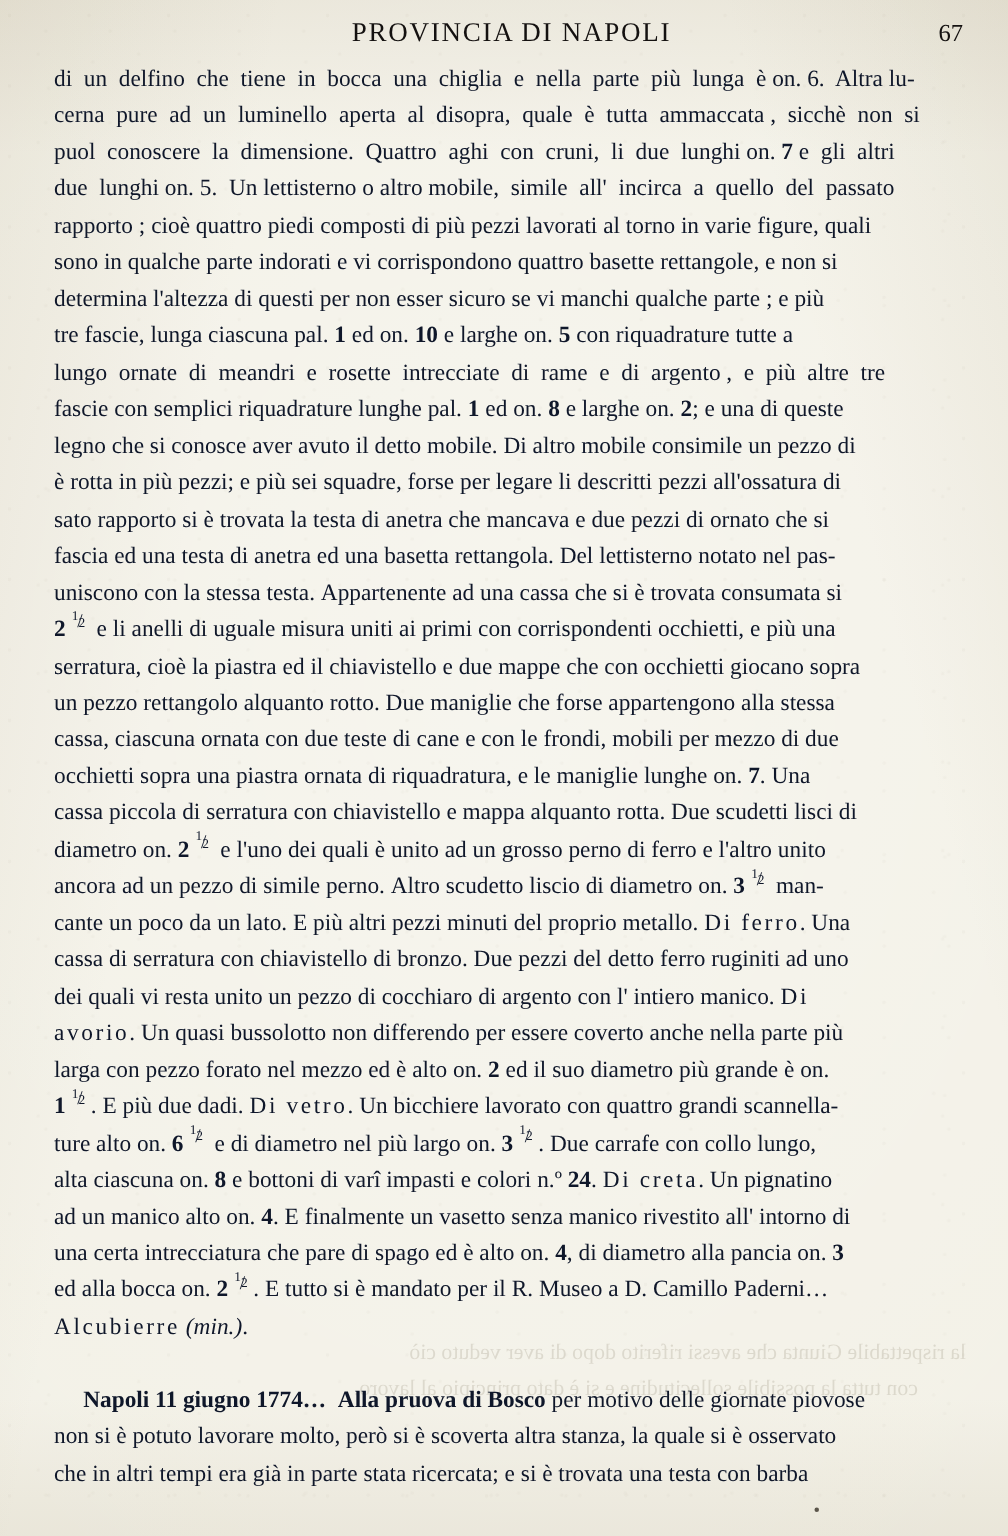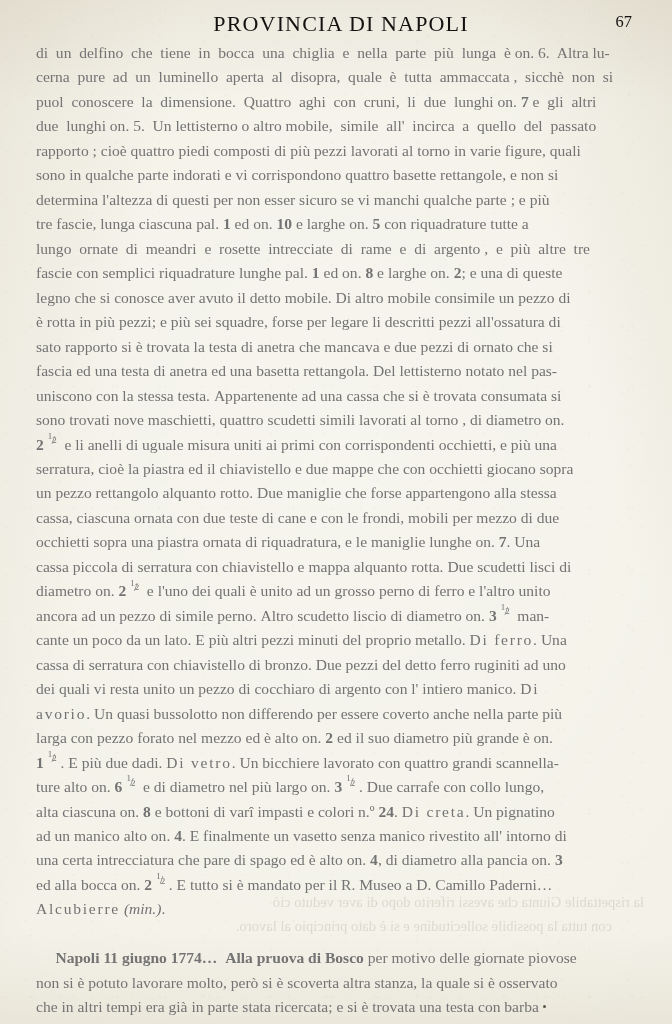--- a/index.html
+++ b/index.html
@@ -75,47 +75,47 @@
     position: absolute;
     top: 11px;
     left: 36px;
     right: 26px;
     height: 24px;
   }
   #runhead .title {
     position: absolute;
     left: 0; right: 0;
     text-align: center;
-    font-size: 22px;
+    font-size: 18px;
     letter-spacing: 1.15px;
     font-variant: normal;
     white-space: nowrap;
     color: #141110;
   }
   #runhead .folio {
     position: absolute;
-    right: 14px;
+    right: 4px;
     top: 1px;
     font-size: 16.4px;
     color: #141110;
   }
 
   
   #body {
     position: absolute;
     top: 41px;
     left: 36px;
     width: 602px;
   }
   .ln {
     height: 24.47px;
     line-height: 24.47px;
     font-size: 15.55px;
     white-space: nowrap;
-    color: #737373;
+    color: #0f172a;
     overflow: visible;
   }
 
   
   .sp {
     letter-spacing: 1.75px;
   }
   .it { font-style: italic; }
   .bd { font-weight: 600; }
 
@@ -191,21 +191,20 @@
     <div class="ln">sono&nbsp;in&nbsp;qualche&nbsp;parte&nbsp;indorati&nbsp;e&nbsp;vi&nbsp;corrispondono&nbsp;quattro&nbsp;basette&nbsp;rettangole,&nbsp;e&nbsp;non&nbsp;si</div>
     <div class="ln">determina&nbsp;l'altezza&nbsp;di&nbsp;questi&nbsp;per&nbsp;non&nbsp;esser&nbsp;sicuro&nbsp;se&nbsp;vi&nbsp;manchi&nbsp;qualche&nbsp;parte ;&nbsp;e&nbsp;più</div>
     <div class="ln">tre&nbsp;fascie,&nbsp;lunga&nbsp;ciascuna&nbsp;pal.&nbsp;<span class="bd">1</span>&nbsp;ed&nbsp;on.&nbsp;<span class="bd">10</span>&nbsp;e&nbsp;larghe&nbsp;on.&nbsp;<span class="bd">5</span>&nbsp;con&nbsp;riquadrature&nbsp;tutte&nbsp;a</div>
     <div class="ln">lungo&nbsp; ornate&nbsp; di&nbsp; meandri&nbsp; e&nbsp; rosette&nbsp; intrecciate&nbsp; di&nbsp; rame&nbsp; e&nbsp; di&nbsp; argento ,&nbsp; e&nbsp; più&nbsp; altre&nbsp; tre</div>
     <div class="ln">fascie&nbsp;con&nbsp;semplici&nbsp;riquadrature&nbsp;lunghe&nbsp;pal.&nbsp;<span class="bd">1</span>&nbsp;ed&nbsp;on.&nbsp;<span class="bd">8</span>&nbsp;e&nbsp;larghe&nbsp;on.&nbsp;<span class="bd">2</span>;&nbsp;e&nbsp;una&nbsp;di&nbsp;queste</div>
     <div class="ln">legno&nbsp;che&nbsp;si&nbsp;conosce&nbsp;aver&nbsp;avuto&nbsp;il&nbsp;detto&nbsp;mobile.&nbsp;Di&nbsp;altro&nbsp;mobile&nbsp;consimile&nbsp;un&nbsp;pezzo&nbsp;di</div>
     <div class="ln">è&nbsp;rotta&nbsp;in&nbsp;più&nbsp;pezzi;&nbsp;e&nbsp;più&nbsp;sei&nbsp;squadre,&nbsp;forse&nbsp;per&nbsp;legare&nbsp;li&nbsp;descritti&nbsp;pezzi&nbsp;all'ossatura&nbsp;di</div>
     <div class="ln">sato&nbsp;rapporto&nbsp;si&nbsp;è&nbsp;trovata&nbsp;la&nbsp;testa&nbsp;di&nbsp;anetra&nbsp;che&nbsp;mancava&nbsp;e&nbsp;due&nbsp;pezzi&nbsp;di&nbsp;ornato&nbsp;che&nbsp;si</div>
     <div class="ln">fascia&nbsp;ed&nbsp;una&nbsp;testa&nbsp;di&nbsp;anetra&nbsp;ed&nbsp;una&nbsp;basetta&nbsp;rettangola.&nbsp;Del&nbsp;lettisterno&nbsp;notato&nbsp;nel&nbsp;pas-</div>
     <div class="ln">uniscono&nbsp;con&nbsp;la&nbsp;stessa&nbsp;testa.&nbsp;Appartenente&nbsp;ad&nbsp;una&nbsp;cassa&nbsp;che&nbsp;si&nbsp;è&nbsp;trovata&nbsp;consumata&nbsp;si</div>
-    <div class="ln">sono&nbsp;trovati&nbsp;nove&nbsp;maschietti,&nbsp;quattro&nbsp;scudetti&nbsp;simili&nbsp;lavorati&nbsp;al&nbsp;torno ,&nbsp;di&nbsp;diametro&nbsp;on.</div>
     <div class="ln"><span class="bd">2</span>&nbsp;<span class="frac"><span class="n">1</span><span class="s">/</span><span class="d">2</span></span>&nbsp;e&nbsp;li&nbsp;anelli&nbsp;di&nbsp;uguale&nbsp;misura&nbsp;uniti&nbsp;ai&nbsp;primi&nbsp;con&nbsp;corrispondenti&nbsp;occhietti,&nbsp;e&nbsp;più&nbsp;una</div>
     <div class="ln">serratura,&nbsp;cioè&nbsp;la&nbsp;piastra&nbsp;ed&nbsp;il&nbsp;chiavistello&nbsp;e&nbsp;due&nbsp;mappe&nbsp;che&nbsp;con&nbsp;occhietti&nbsp;giocano&nbsp;sopra</div>
     <div class="ln">un&nbsp;pezzo&nbsp;rettangolo&nbsp;alquanto&nbsp;rotto.&nbsp;Due&nbsp;maniglie&nbsp;che&nbsp;forse&nbsp;appartengono&nbsp;alla&nbsp;stessa</div>
     <div class="ln">cassa,&nbsp;ciascuna&nbsp;ornata&nbsp;con&nbsp;due&nbsp;teste&nbsp;di&nbsp;cane&nbsp;e&nbsp;con&nbsp;le&nbsp;frondi,&nbsp;mobili&nbsp;per&nbsp;mezzo&nbsp;di&nbsp;due</div>
     <div class="ln">occhietti&nbsp;sopra&nbsp;una&nbsp;piastra&nbsp;ornata&nbsp;di&nbsp;riquadratura,&nbsp;e&nbsp;le&nbsp;maniglie&nbsp;lunghe&nbsp;on.&nbsp;<span class="bd">7</span>.&nbsp;Una</div>
     <div class="ln">cassa&nbsp;piccola&nbsp;di&nbsp;serratura&nbsp;con&nbsp;chiavistello&nbsp;e&nbsp;mappa&nbsp;alquanto&nbsp;rotta.&nbsp;Due&nbsp;scudetti&nbsp;lisci&nbsp;di</div>
     <div class="ln">diametro&nbsp;on.&nbsp;<span class="bd">2</span>&nbsp;<span class="frac"><span class="n">1</span><span class="s">/</span><span class="d">2</span></span>&nbsp;e&nbsp;l'uno&nbsp;dei&nbsp;quali&nbsp;è&nbsp;unito&nbsp;ad&nbsp;un&nbsp;grosso&nbsp;perno&nbsp;di&nbsp;ferro&nbsp;e&nbsp;l'altro&nbsp;unito</div>
     <div class="ln">ancora&nbsp;ad&nbsp;un&nbsp;pezzo&nbsp;di&nbsp;simile&nbsp;perno.&nbsp;Altro&nbsp;scudetto&nbsp;liscio&nbsp;di&nbsp;diametro&nbsp;on.&nbsp;<span class="bd">3</span>&nbsp;<span class="frac"><span class="n">1</span><span class="s">/</span><span class="d">2</span></span>&nbsp;man-</div>
     <div class="ln">cante&nbsp;un&nbsp;poco&nbsp;da&nbsp;un&nbsp;lato.&nbsp;E&nbsp;più&nbsp;altri&nbsp;pezzi&nbsp;minuti&nbsp;del&nbsp;proprio&nbsp;metallo.&nbsp;<span class="sp">Di&nbsp;ferro</span>.&nbsp;Una</div>
     <div class="ln">cassa&nbsp;di&nbsp;serratura&nbsp;con&nbsp;chiavistello&nbsp;di&nbsp;bronzo.&nbsp;Due&nbsp;pezzi&nbsp;del&nbsp;detto&nbsp;ferro&nbsp;ruginiti&nbsp;ad&nbsp;uno</div>

